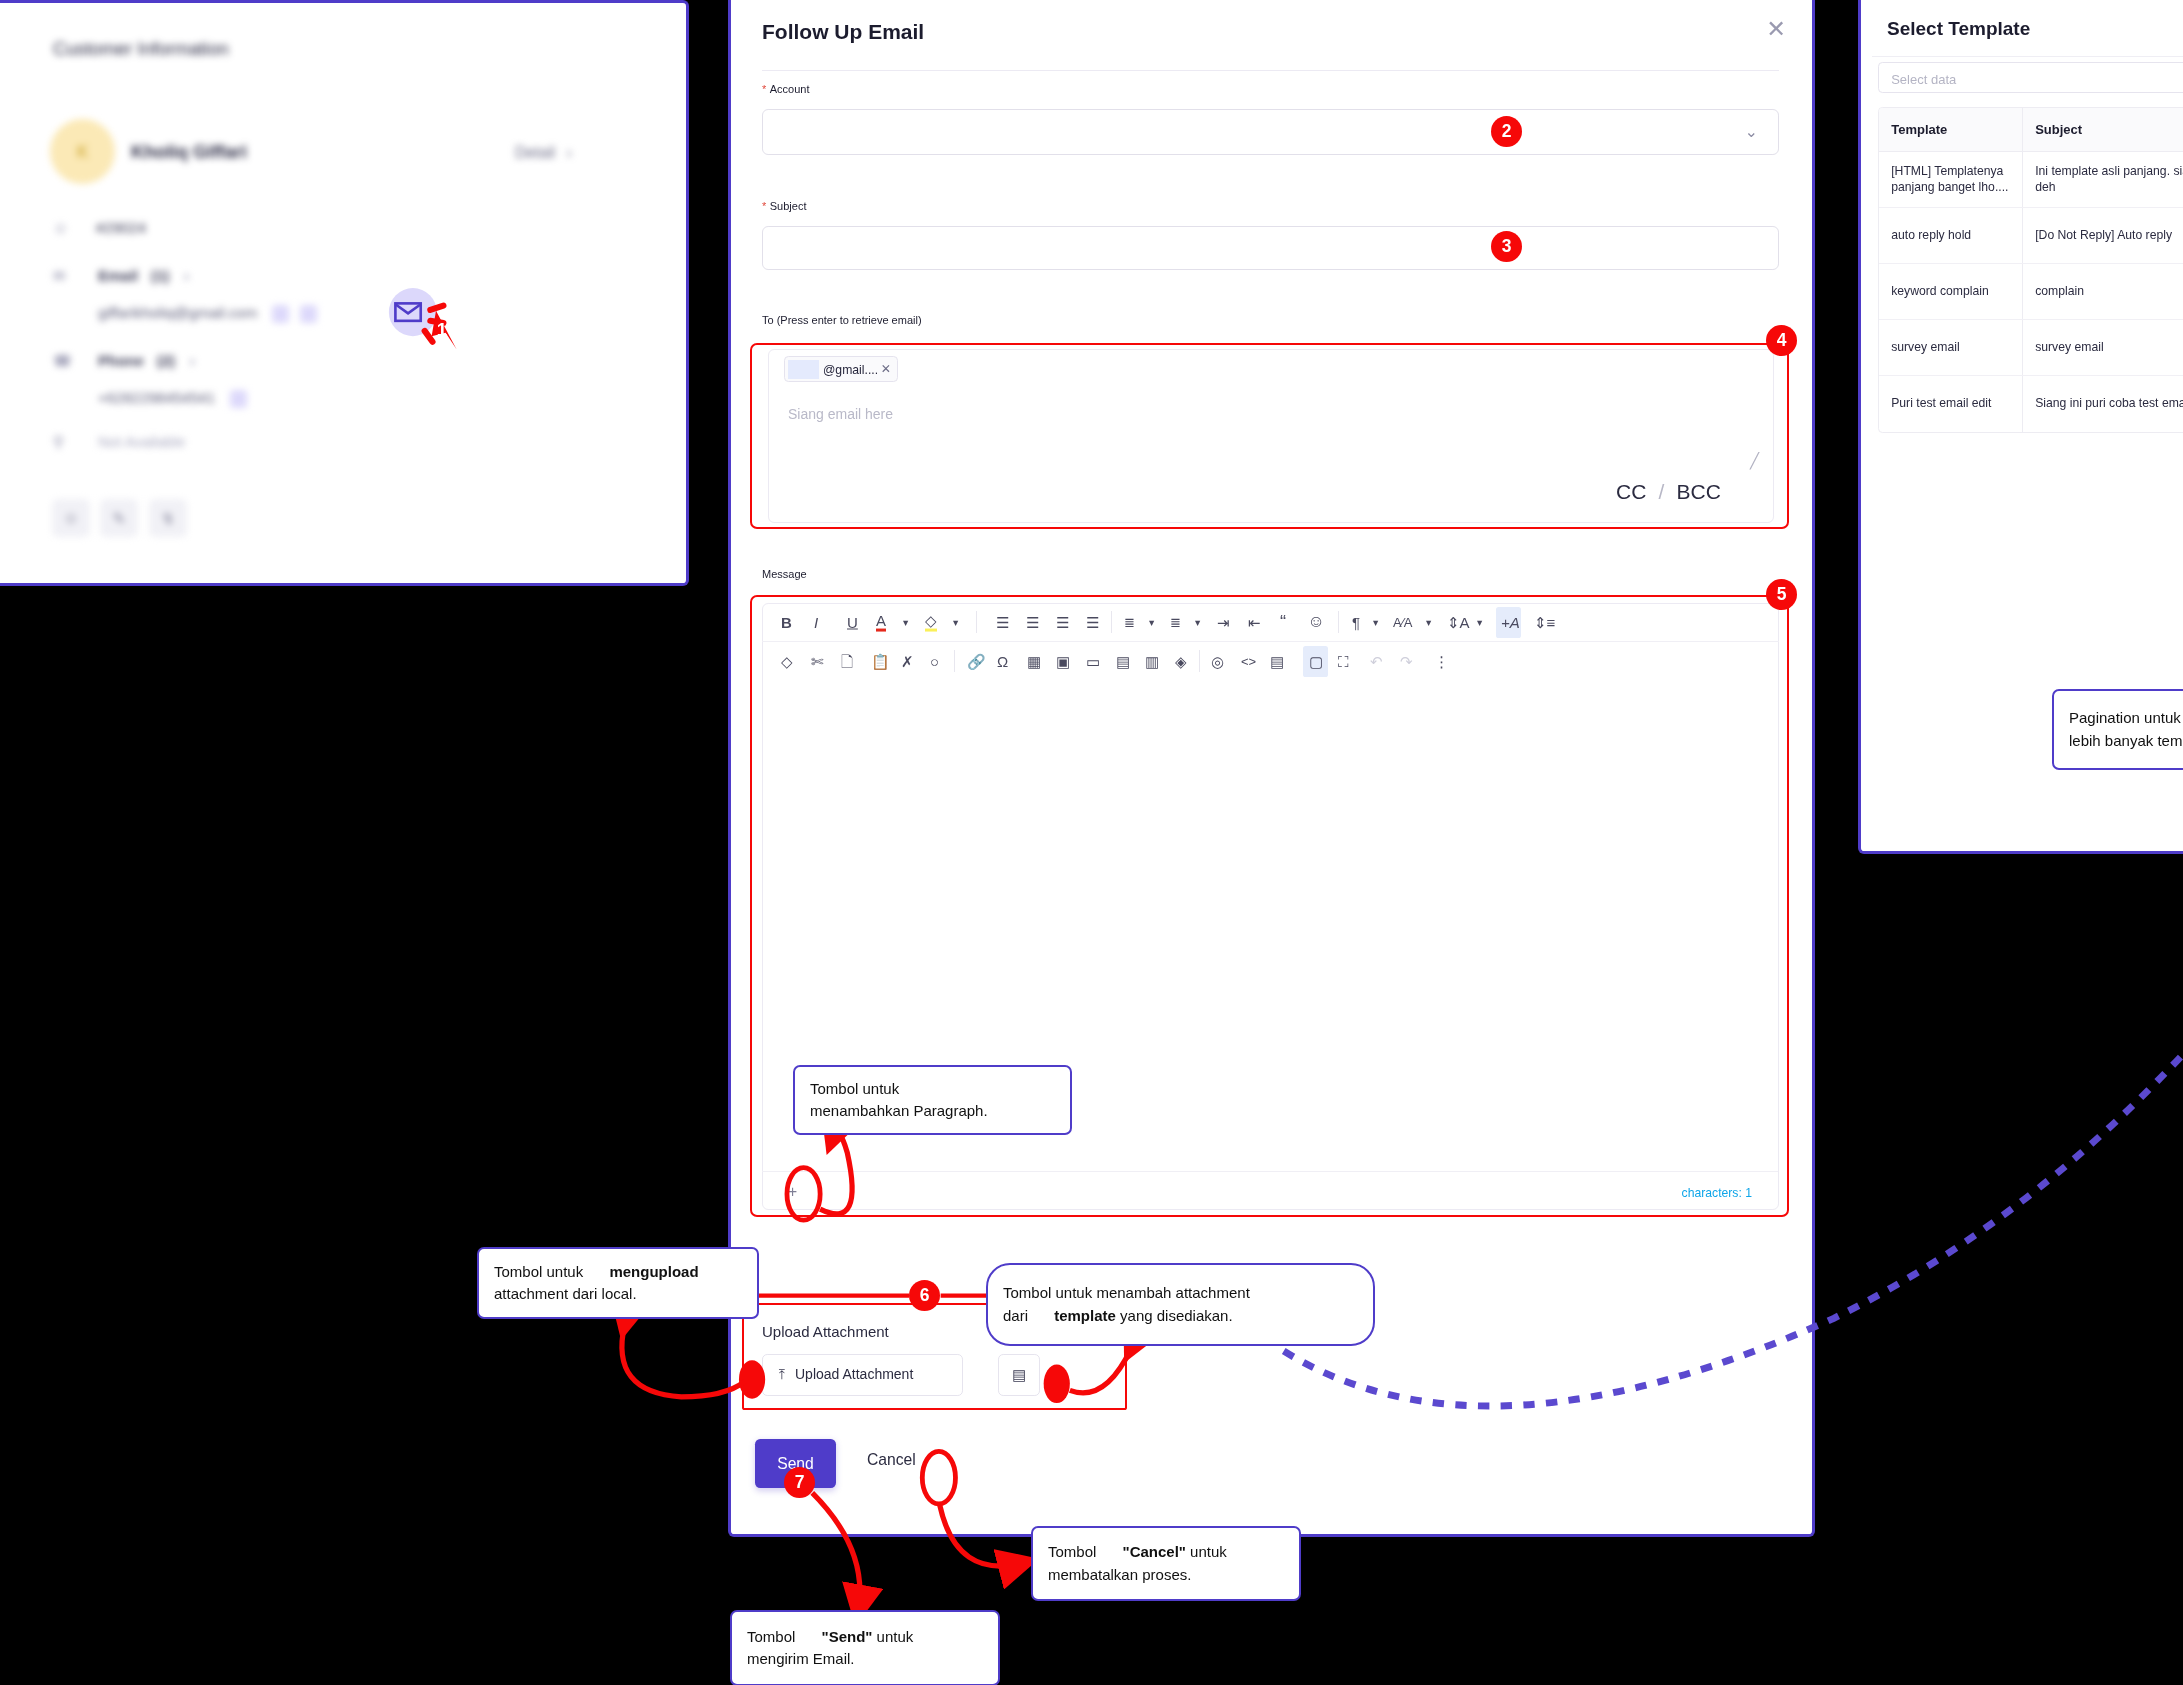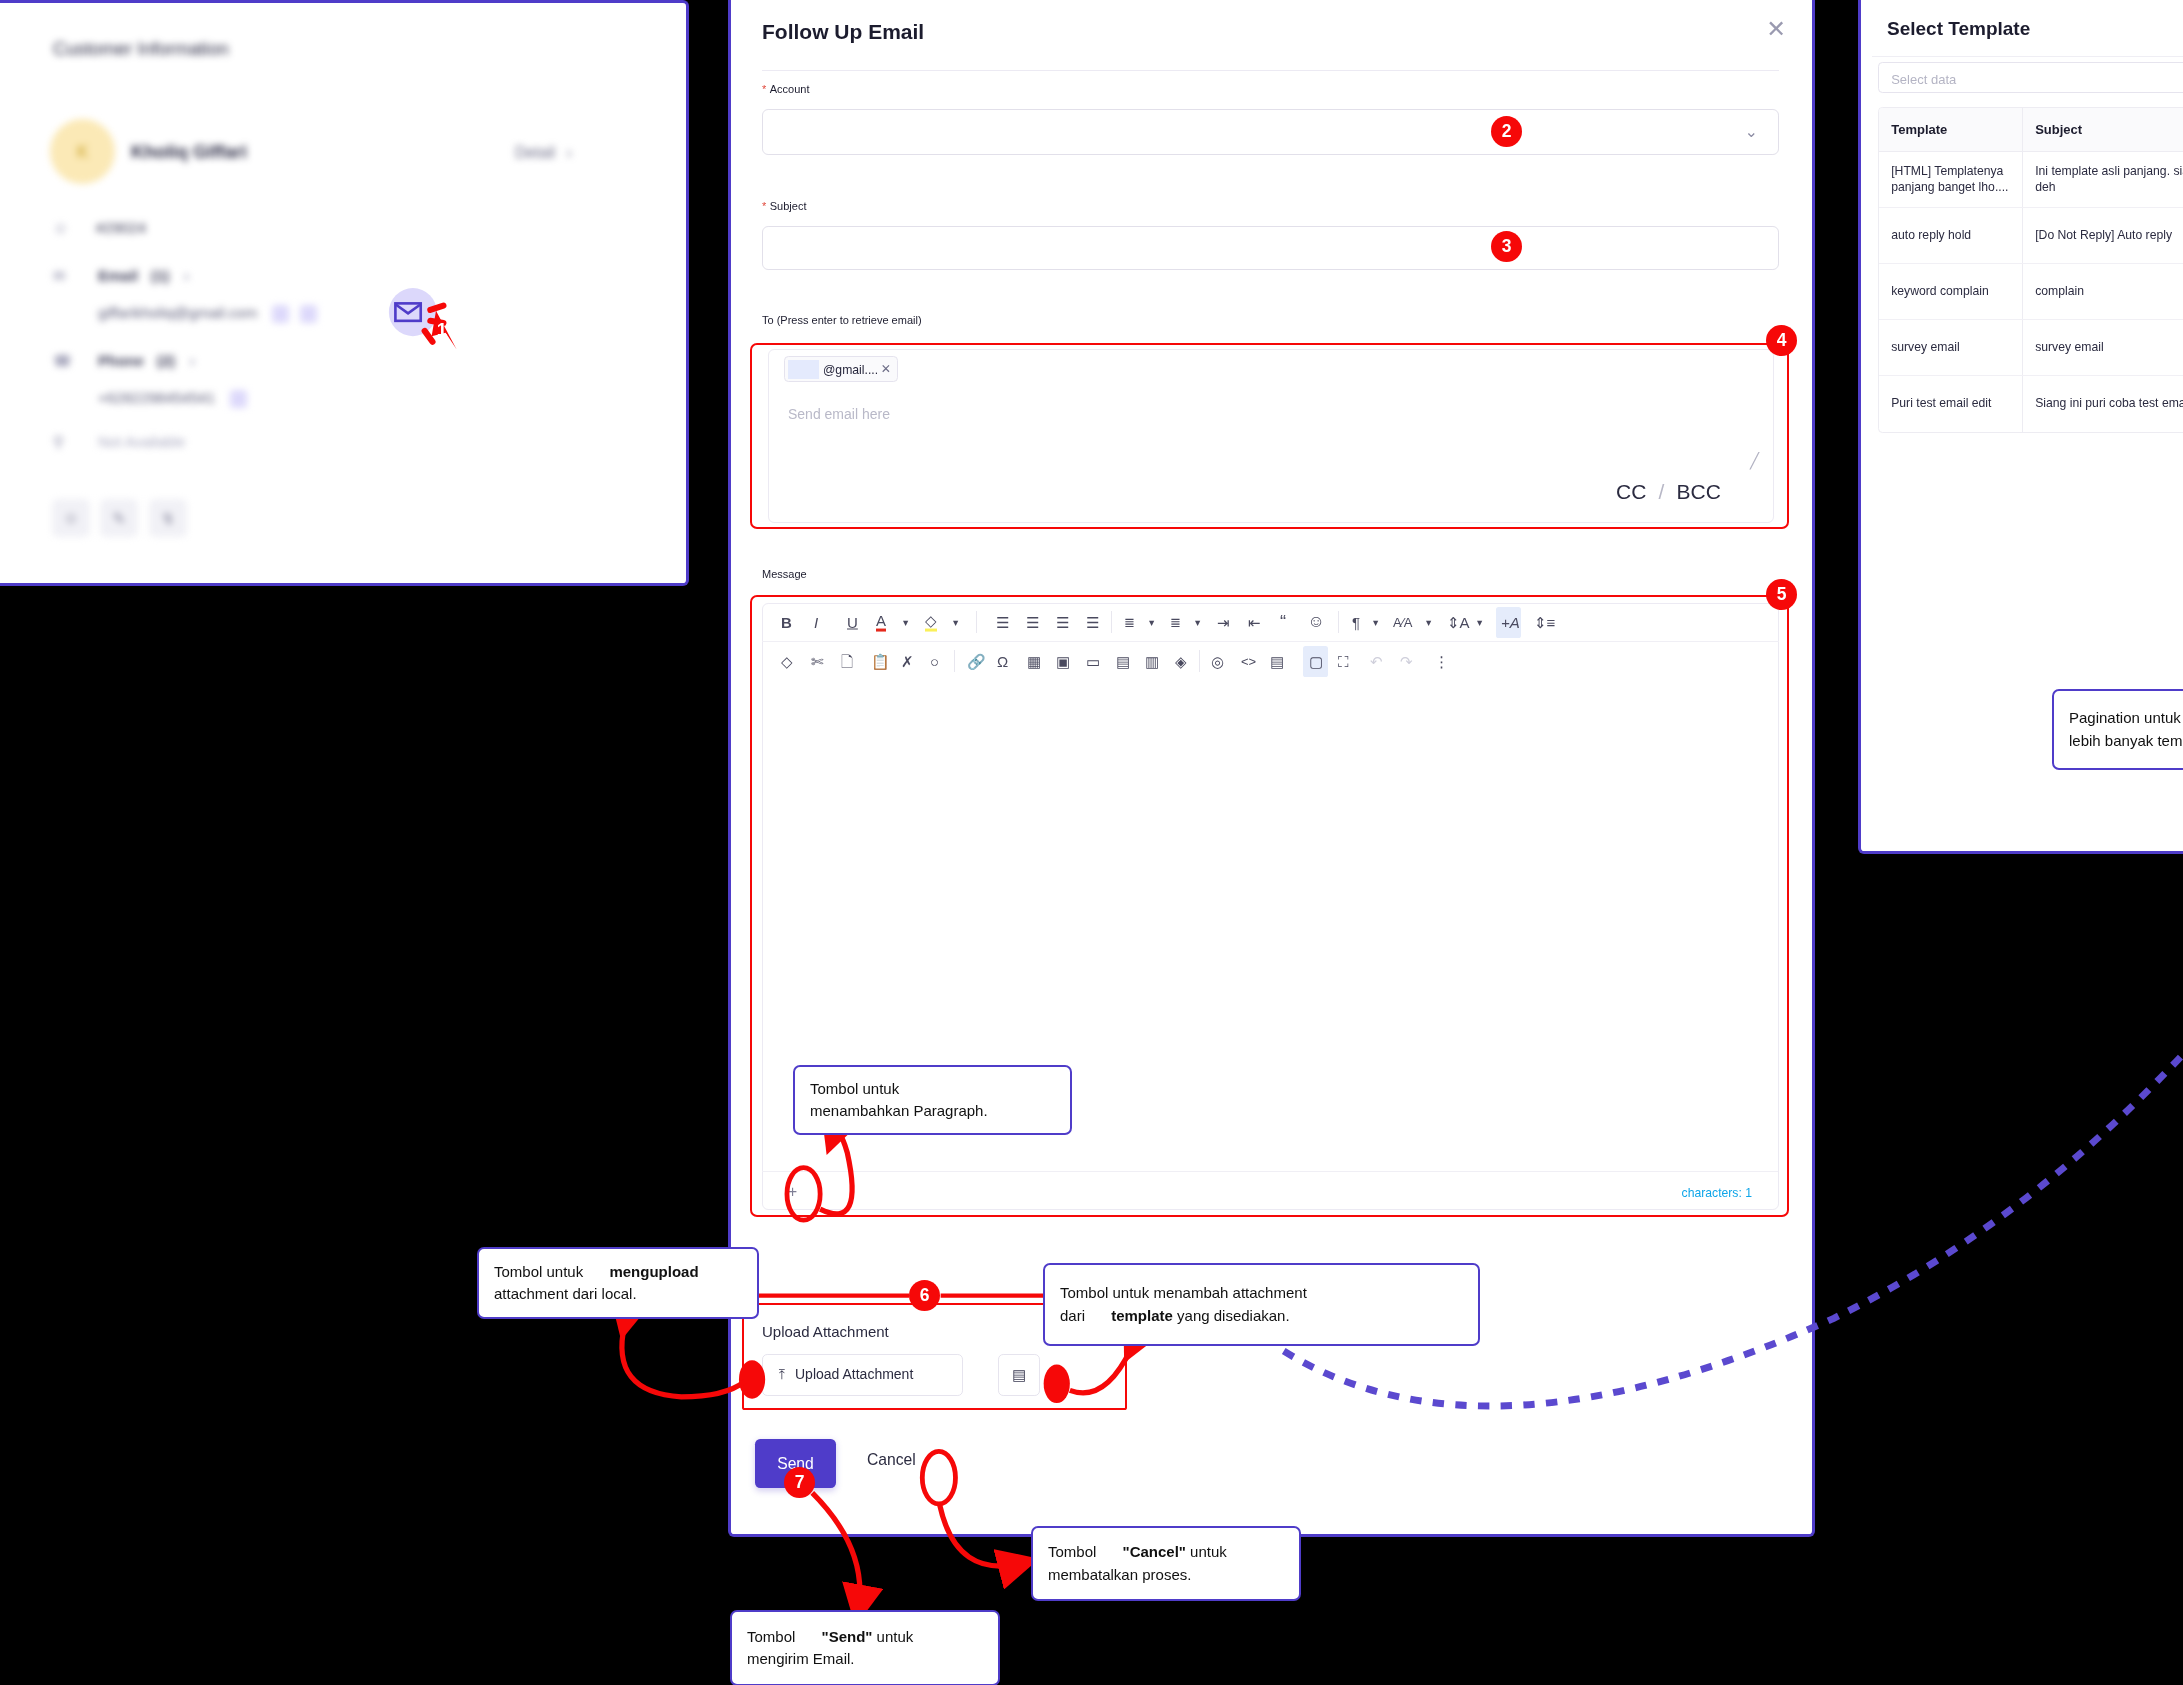--- a/index.html
+++ b/index.html
@@ -197,21 +197,21 @@
   </div>
   <div class="fld-box" style="left:762px;top:226px;width:1017px;height:44px;"></div>
 
   <div class="fld-label" style="left:762px;top:314px;">To (Press enter to retrieve email)</div>
   <div id="to-inner"></div>
   <div id="to-chip">
     <span class="av"></span>
     <span class="txt">@gmail....</span>
     <span class="x">✕</span>
   </div>
-  <div id="to-ph">Send email here</div>
+  <div id="to-ph">Siang email here</div>
   <div id="to-resize">╱</div>
   <div id="to-ccbcc">
     <span>CC</span><span class="sep">/</span><span>BCC</span>
   </div>
 
   <div class="fld-label" style="left:762px;top:568px;">Message</div>
   <div id="msg-box"></div>
 
   <div id="tb-row1">
     <span class="tb-ico" style="left:19px;font-weight:bold;">B</span>
@@ -348,21 +348,21 @@
   <div class="num" style="left:784px;top:1467px;">7</div>
 
   <div class="callout" style="left:793px;top:1065px;width:279px;height:70px;">
     <p>Tombol untuk<br>menambahkan Paragraph.</p>
   </div>
 
   <div class="callout" style="left:477px;top:1247px;width:282px;height:72px;">
     <p>Tombol untuk <b>mengupload</b><br>attachment dari local.</p>
   </div>
 
-  <div class="callout" style="left:1043px;top:1263px;width:437px;height:83px;">
+  <div class="callout" style="left:986px;top:1263px;width:389px;height:83px;border-radius:24px;">
     <p>Tombol untuk menambah attachment<br>dari <b>template</b> yang disediakan.</p>
   </div>
 
   <div class="callout" style="left:1031px;top:1526px;width:270px;height:75px;">
     <p>Tombol <b>"Cancel"</b> untuk<br>membatalkan proses.</p>
   </div>
 
   <div class="callout" style="left:730px;top:1610px;width:270px;height:76px;">
     <p>Tombol <b>"Send"</b> untuk<br>mengirim Email.</p>
   </div>

